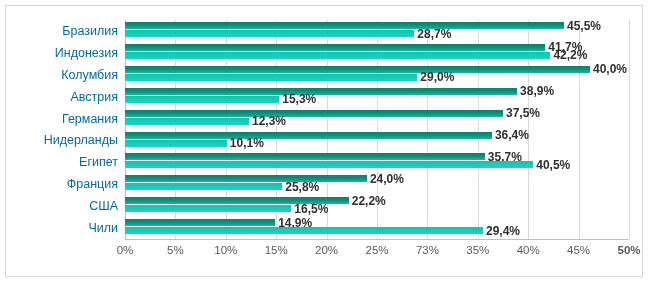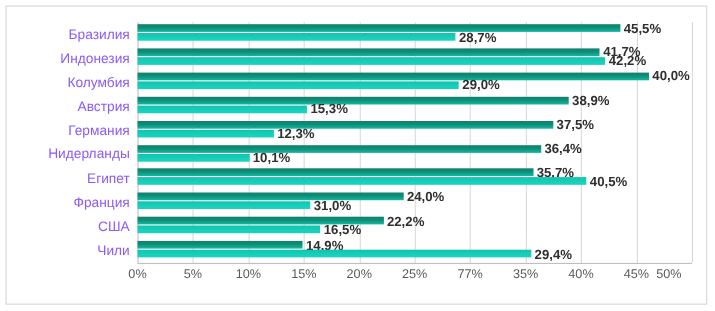--- a/index.html
+++ b/index.html
@@ -65,21 +65,21 @@
     left:0; width:100%;
     box-sizing:border-box;
   }
   .cat-label{
     position:absolute;
     right:100%;
     margin-right:7px;
     top:50%;
     transform:translateY(-50%);
     font-size:12.5px;
-    color:#8b5cf6;
+    color:#0369a1;
     white-space:nowrap;
   }
 
   .bar{
     position:absolute;
     left:0;
     height:7px;
   }
   .bar.cmms{
     top:2px;
@@ -220,21 +220,21 @@
         <div class="bar all" style="width: 408.24px;">
           <span class="bar-value">40,5%</span>
         </div>
       </div>
       <div class="cat-row" style="top: 153.3px; height: 21.9px;">
         <div class="cat-label">Франция</div>
         <div class="bar cmms" style="width: 241.92px;">
           <span class="bar-value">24,0%</span>
         </div>
         <div class="bar all" style="width: 157.248px;">
-          <span class="bar-value">31,0%</span>
+          <span class="bar-value">25,8%</span>
         </div>
       </div>
       <div class="cat-row" style="top: 175.2px; height: 21.9px;">
         <div class="cat-label">США</div>
         <div class="bar cmms" style="width: 223.776px;">
           <span class="bar-value">22,2%</span>
         </div>
         <div class="bar all" style="width: 166.32px;">
           <span class="bar-value">16,5%</span>
         </div>
@@ -251,18 +251,18 @@
     </div>
   <div id="axis-bottom"></div>
 
 
 <div class="xtick" style="left: 119px;">0%</div>
     <div class="xtick" style="left: 169.4px;">5%</div>
     <div class="xtick" style="left: 219.8px;">10%</div>
     <div class="xtick" style="left: 270.2px;">15%</div>
     <div class="xtick" style="left: 320.6px;">20%</div>
     <div class="xtick" style="left: 371px;">25%</div>
-    <div class="xtick" style="left: 421.4px;">77%</div>
+    <div class="xtick" style="left: 421.4px;">73%</div>
     <div class="xtick" style="left: 471.8px;">35%</div>
     <div class="xtick" style="left: 522.2px;">40%</div>
     <div class="xtick" style="left: 572.6px;">45%</div>
-    <div class="xtick" style="left: 602px;">50%</div>
+    <div class="xtick" style="left: 623px; font-weight: bold;">50%</div>
   </div>
 
 </body></html>

